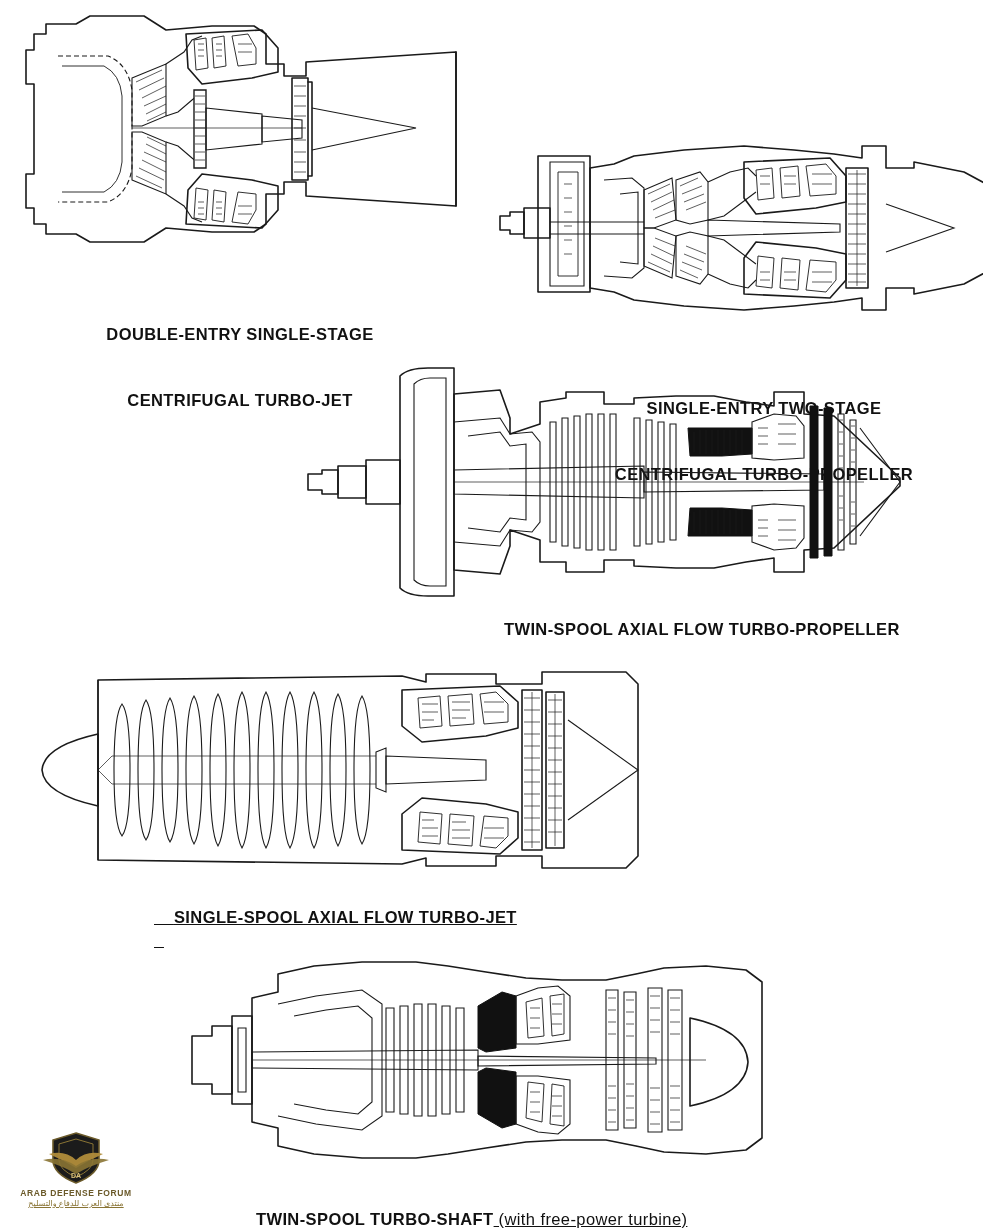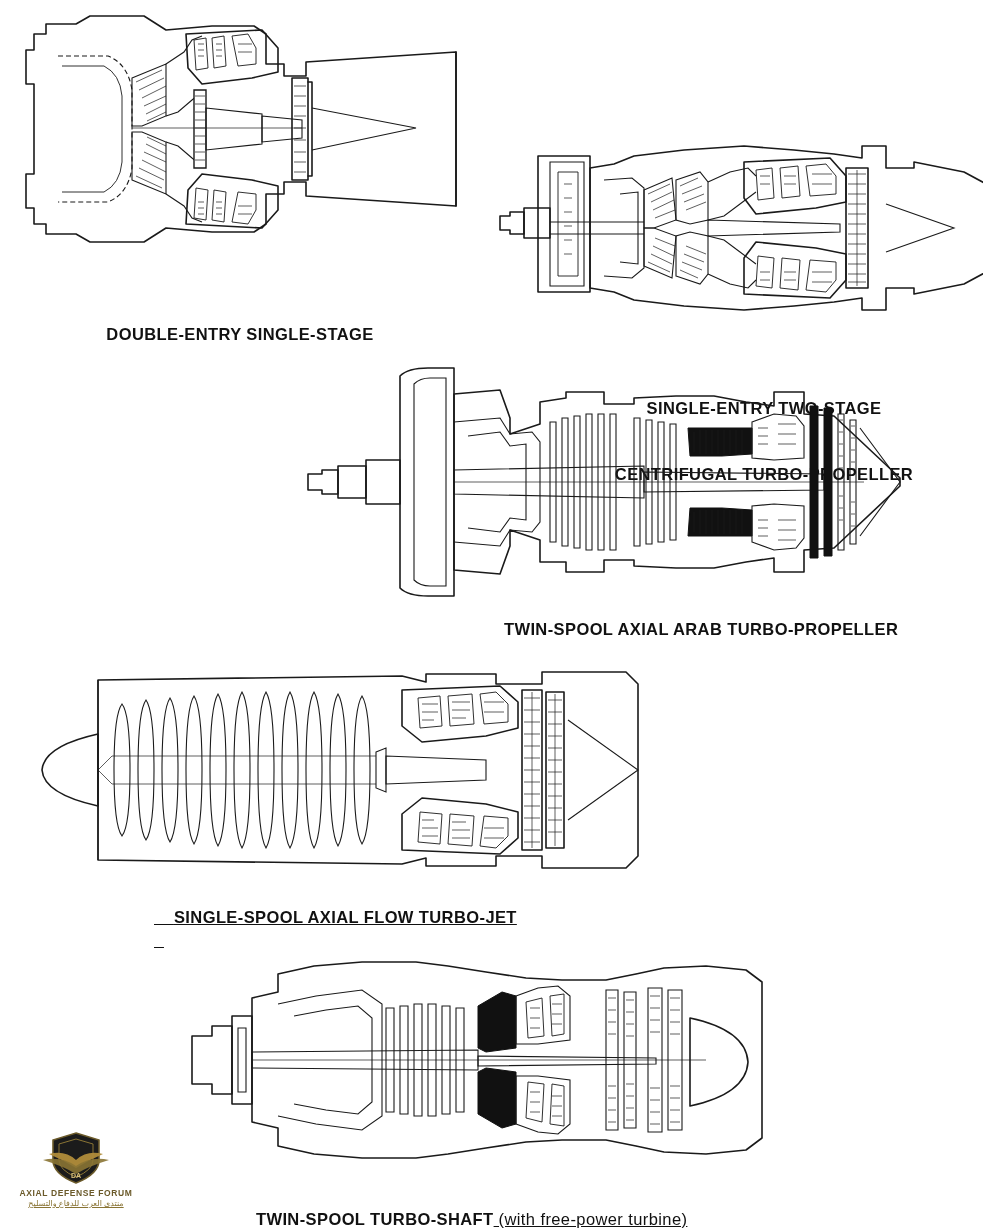--- a/index.html
+++ b/index.html
@@ -125,20 +125,21 @@
 
       <path class="ln" d="M292 78 L296 78 L296 172 L292 172"></path>
       <path class="ln2" d="M296 104 L400 124 L296 146"></path>
       <path class="ln" d="M440 48 L440 202"></path>
       <path class="hair" d="M116 124 L286 124"></path>
     </svg>
 
   </div>
   <div class="cap center" style="left:62px;top:278px;width:340px;">
     <div>DOUBLE-ENTRY SINGLE-STAGE</div>
+    <div>CENTRIFUGAL TURBO-JET</div>
   </div>
 
   <div class="fig" style="left:486px;top:128px;">
     <svg width="500" height="200" viewBox="0 0 500 200">
 
       <path class="ln" d="M6 88 L6 102 L16 102 L16 106 L30 106 L30 84 L16 84 L16 88 Z"></path>
       <path class="ln" d="M30 80 L56 80 L56 110 L30 110 Z"></path>
 
       <path class="ln" d="M44 28 L96 28 L96 164 L44 164 Z"></path>
       <path class="ln2" d="M56 34 L90 34 L90 158 L56 158 Z"></path>
@@ -335,21 +336,21 @@
           <path d="M547 100 L551 100"></path>
         <path d="M547 140 L551 140"></path>
           <path d="M547 152 L551 152"></path>
           <path d="M547 164 L551 164"></path>
       </g>
 
       <path class="ln2" d="M556 66 L596 120 L556 174"></path>
     </svg>
   </div>
   <div class="cap" style="left:476px;top:596px;">
-    <span>TWIN-SPOOL AXIAL ARAB TURBO-PROPELLER</span>
+    <span>TWIN-SPOOL AXIAL FLOW TURBO-PROPELLER</span>
   </div>
 
   <div class="fig" style="left:18px;top:660px;">
     <svg width="640" height="220" viewBox="0 0 640 220">
 
       <path class="ln" d="M72 20 L376 16 L400 22 L400 14 L470 14 L470 24 L516 24 L516 12 L600 12 L612 24 L612 196
                           L600 208 L516 208 L516 196 L470 196 L470 206 L400 206 L400 198 L376 204 L72 200 Z"></path>
       <path class="ln2" d="M72 20 L72 200"></path>
 
       <path class="ln" d="M72 74 Q18 86 16 110 Q18 134 72 146 Z"></path>
@@ -548,18 +549,18 @@
   <div class="wm">
     <div class="crest">
       <svg width="74" height="56" viewBox="0 0 74 56">
         <path d="M37 3 L60 10 L60 30 Q60 44 37 53 Q14 44 14 30 L14 10 Z" fill="#1b1b1b" stroke="#6b5a2a" stroke-width="1.6"></path>
         <path d="M37 9 L54 14 L54 30 Q54 40 37 47 Q20 40 20 30 L20 14 Z" fill="none" stroke="#8a7434" stroke-width="1"></path>
         <path d="M10 24 Q26 20 37 30 Q48 20 64 24 Q50 30 37 38 Q24 30 10 24 Z" fill="#b08c3a" opacity="0.95"></path>
         <path d="M4 30 Q22 26 37 36 Q52 26 70 30 Q50 36 37 44 Q24 36 4 30 Z" fill="#8a7434" opacity="0.9"></path>
         <text x="37" y="48" font-family="'Liberation Sans',sans-serif" font-size="7" font-weight="700" fill="#d9c07a" text-anchor="middle">DA</text>
       </svg>
     </div>
-    <div class="t1">AXIAL DEFENSE FORUM</div>
+    <div class="t1">ARAB DEFENSE FORUM</div>
     <div class="t2">منتدى العرب للدفاع والتسليح</div>
   </div>
 
 
 </div>
 
 </body></html>

